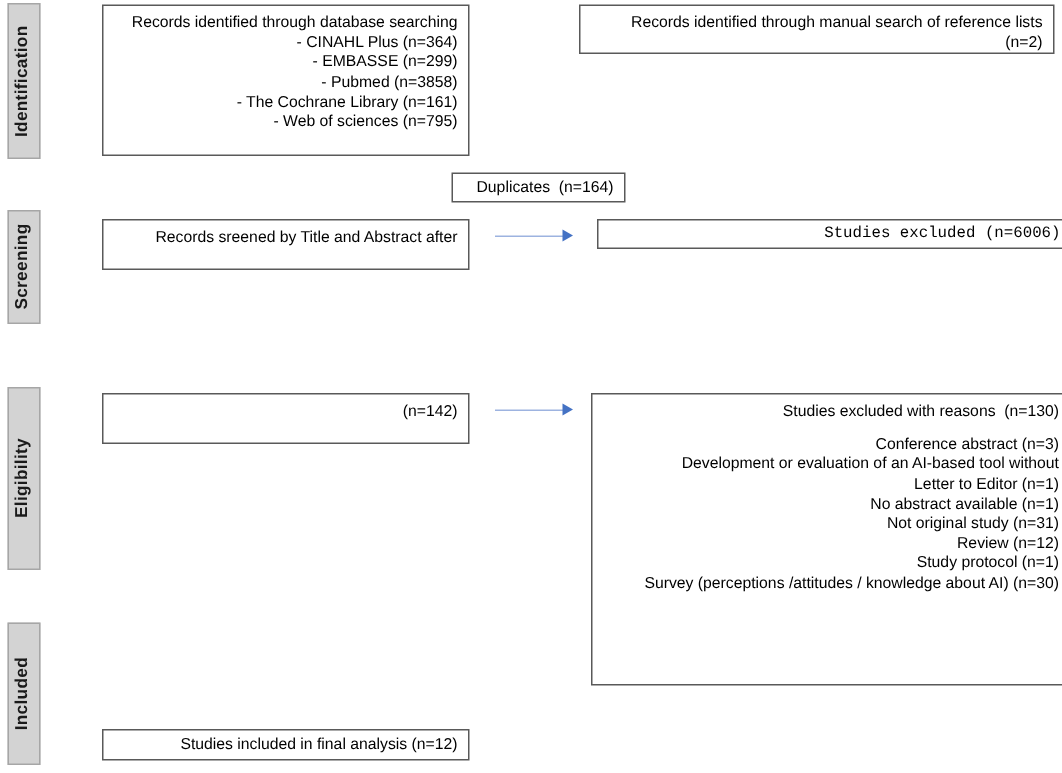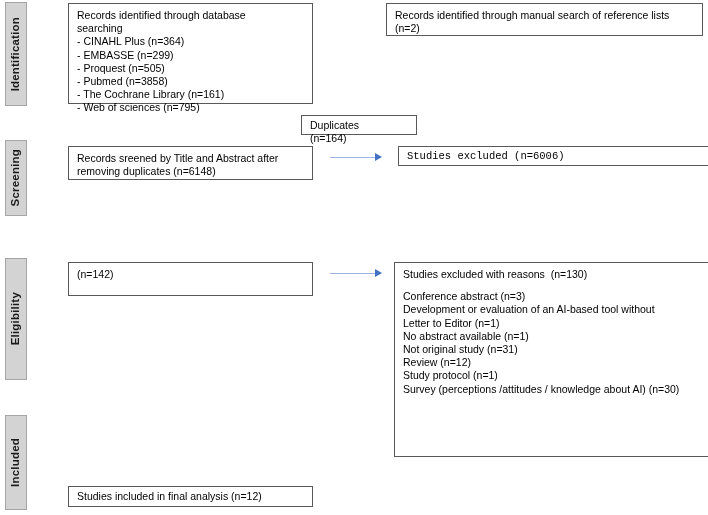--- a/index.html
+++ b/index.html
@@ -41,24 +41,25 @@
     white-space: nowrap;
     line-height: 1;
   }
 
   
   .flow-box {
     position: absolute;
     box-sizing: border-box;
     background: #ffffff;
     border: 1px solid #595959;
-    padding: 5px 25px 5px 8px;
+    padding: 5px 7px 5px 8px;
     font-size: 10.5px;
     line-height: 13.2px;
     color: #000000;
+    text-align: right;
   }
   .flow-box .line {
     white-space: pre-wrap;
   }
   .flow-box .gap {
     height: 9px;
   }
 
   
   .arrow {
@@ -100,38 +101,36 @@
   </div>
 
   <div class="stage-tab" style="top:415px;height:95px;">
     <span class="stage-label">Included</span>
   </div>
 
   <div class="flow-box" style="left:68px;top:3px;width:245px;height:101px;">
     <div class="line">Records identified through database searching</div>
     <div class="line">- CINAHL Plus (n=364)</div>
     <div class="line">- EMBASSE (n=299)</div>
-    <div class="line">- Proquest (n=505)</div>
     <div class="line">- Pubmed (n=3858)</div>
     <div class="line">- The Cochrane Library (n=161)</div>
     <div class="line">- Web of sciences (n=795)</div>
   </div>
 
   <div class="flow-box" style="left:386px;top:3px;width:317px;height:33px;">
     <div class="line">Records identified through manual search of reference lists</div>
     <div class="line">(n=2)</div>
   </div>
 
   <div class="flow-box" style="left:301px;top:115px;width:116px;height:20px;padding-top:3px;">
     <div class="line">Duplicates  (n=164)</div>
   </div>
 
   <div class="flow-box" style="left:68px;top:146px;width:245px;height:34px;">
     <div class="line">Records sreened by Title and Abstract after</div>
-    <div class="line">removing duplicates (n=6148)</div>
   </div>
 
   <div class="arrow" style="left:330px;top:153px;width:52px;">
     <div class="shaft" style="width:46px;"></div>
     <div class="head" style="left:45px;"></div>
   </div>
 
   <div class="flow-box" style="left:398px;top:146px;width:317px;height:20px;padding-top:3px;font-family:Liberation Mono, monospace;">
     <div class="line">Studies excluded (n=6006)</div>
   </div>

